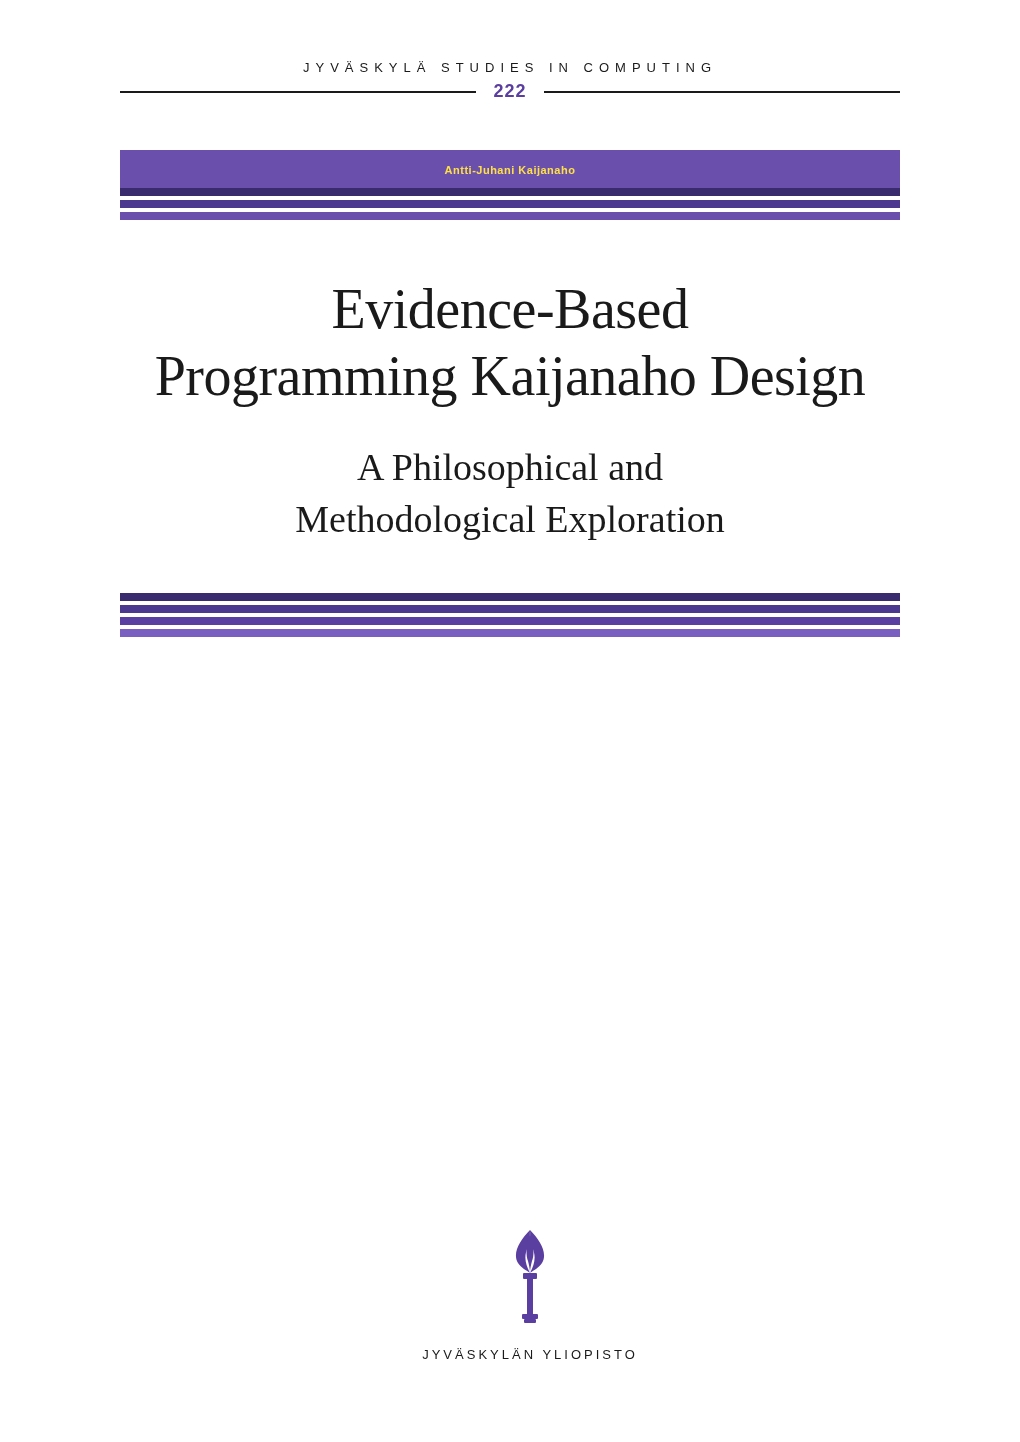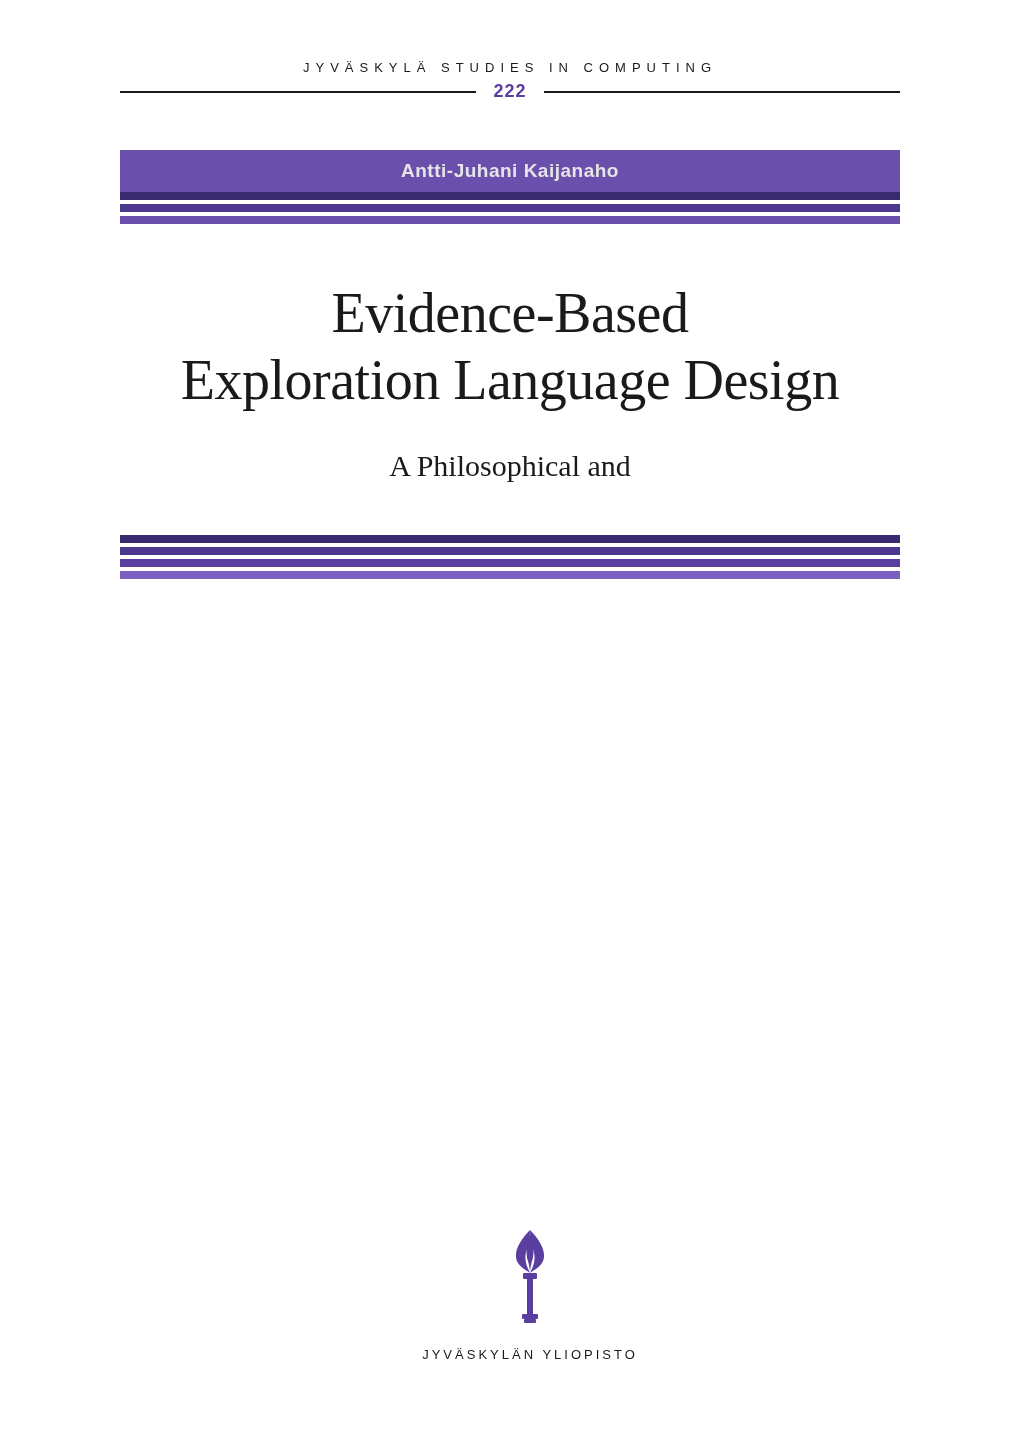--- a/index.html
+++ b/index.html
@@ -67,23 +67,23 @@
       margin-bottom: 0;
     }
 
     .author-bar {
       background: #6b4fad;
       padding: 10px 20px;
       text-align: center;
     }
 
     .author-name {
-      color: #e5e5e5;
-      font-family: Arial, Helvetica, sans-serif;
-      font-size: 19px;
+      color: #fde047;
+      font-family: Arial, Helvetica, sans-serif;
+      font-size: 11px;
       font-weight: bold;
       letter-spacing: 0.5px;
     }
 
     
     .stripes {
       margin-top: 0;
     }
 
     .stripe {
@@ -112,21 +112,21 @@
     .main-title {
       font-size: 56px;
       font-weight: normal;
       color: #1a1a1a;
       line-height: 1.2;
       letter-spacing: -0.5px;
       margin-bottom: 32px;
     }
 
     .subtitle {
-      font-size: 30px;
+      font-size: 38px;
       font-weight: normal;
       color: #1a1a1a;
       line-height: 1.35;
       letter-spacing: 0px;
     }
 
     
     .bottom-stripes {
       margin-top: 48px;
     }
@@ -203,24 +203,25 @@
     <div class="stripes">
       <div class="stripe"></div>
       <div class="stripe"></div>
       <div class="stripe"></div>
     </div>
   </div>
 
   <div class="title-section">
     <div class="main-title">
       <span>Evidence-Based</span><br>
-      <span>Exploration Language Design</span>
+      <span>Programming Kaijanaho Design</span>
     </div>
     <div class="subtitle">
       <span>A Philosophical and</span><br>
+      <span>Methodological Exploration</span>
     </div>
   </div>
 
   <div class="bottom-stripes">
     <div class="bottom-stripe"></div>
     <div class="bottom-stripe"></div>
     <div class="bottom-stripe"></div>
     <div class="bottom-stripe"></div>
   </div>
 

